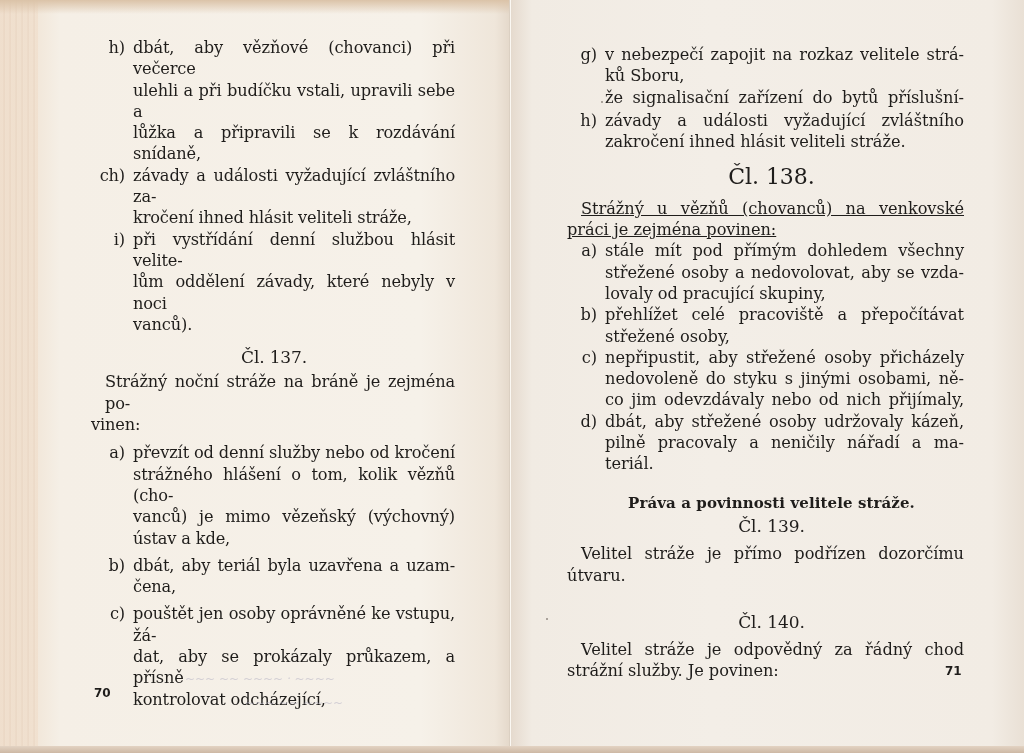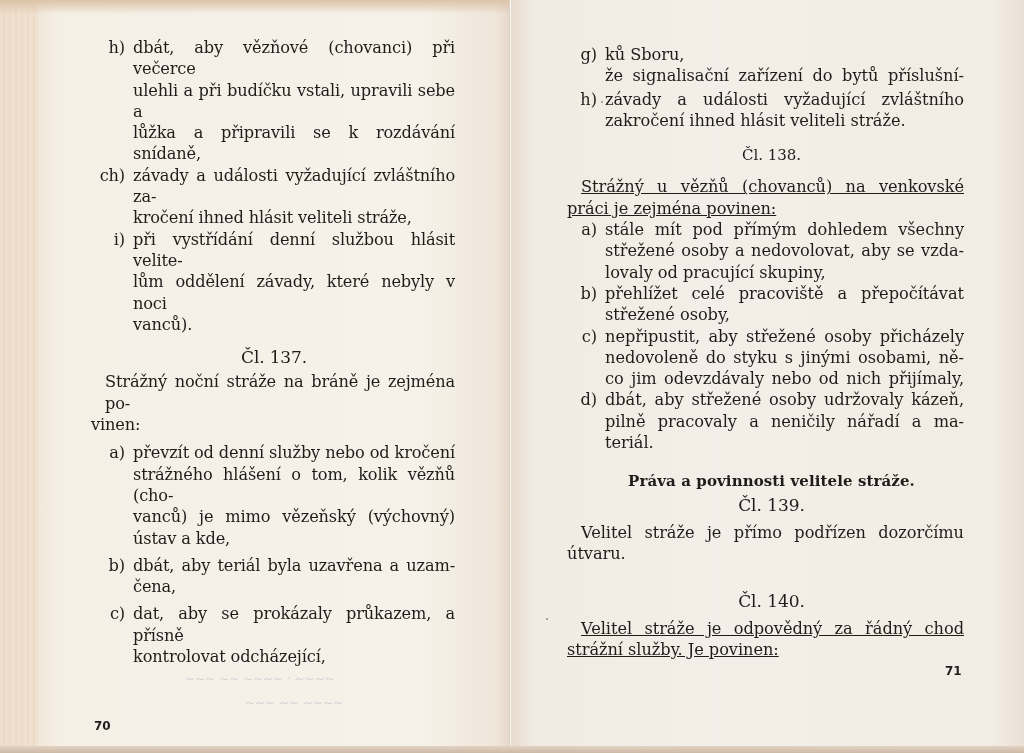--- a/index.html
+++ b/index.html
@@ -56,21 +56,21 @@
   .line { display: block; white-space: nowrap; }
   .just { text-align: justify; text-align-last: justify; display: block; white-space: normal; }
 
   .heading { text-align: center; margin: 0; }
   .para { margin: 0; }
   .para .line.first { padding-left: 14px; }
 
   .section-title { text-align: center; font-weight: bold; font-size: 15px; margin: 0; letter-spacing: 0.1px; }
 
   .page-num { position: absolute; font-weight: bold; font-size: 12px; font-family: "DejaVu Sans", sans-serif; }
-  .left .page-num { left: 94px; top: 719px; }
+  .left .page-num { left: 94px; top: 686px; }
   .right .page-num { left: 433px; top: 664px; }
 
   .speck { position: absolute; width: 2px; height: 2px; border-radius: 50%; background: #6b615a; opacity: 0.7; }
   .pencil {
     position: absolute; color: #b9b6c6; font-size: 12px; font-family: "DejaVu Sans", sans-serif; opacity: 0.55;
     font-style: italic;
   }
 </style>
 </head>
 <body>
@@ -131,20 +131,21 @@
         <span class="txt">
           <span class="line just">dbát, aby teriál byla uzavřena a uzam-</span>
           <span class="line">čena,</span>
         </span>
       </div>
 
       <div style="height:6px"></div>
       <div class="item">
         <span class="lbl">c)</span>
         <span class="txt">
+          <span class="line just">pouštět jen osoby oprávněné ke vstupu, žá-</span>
           <span class="line just">dat, aby se prokázaly průkazem, a přísně</span>
           <span class="line">kontrolovat odcházející,</span>
         </span>
       </div>
 
     </div>
 
     <div class="pencil" style="left:185px; top:672px;">~~~ ~~ ~~~~ · ~~~~</div>
     <div class="pencil" style="left:245px; top:696px;">~~~ ~~ ~~~~</div>
 
@@ -152,34 +153,35 @@
   </div>
 
   <div class="gutter"></div>
 
   <div class="page right">
     <div class="col">
 
       <div class="item">
         <span class="lbl">g)</span>
         <span class="txt">
+          <span class="line just">v nebezpečí zapojit na rozkaz velitele strá-</span>
           <span class="line">ků Sboru,</span>
           <span class="line just">že signalisační zařízení do bytů příslušní-</span>
         </span>
       </div>
 
       <div class="item" style="margin-top:2px;">
         <span class="lbl">h)</span>
         <span class="txt">
           <span class="line just">závady a události vyžadující zvláštního</span>
           <span class="line">zakročení ihned hlásit veliteli stráže.</span>
         </span>
       </div>
 
-      <div class="heading" style="margin-top:14px; margin-bottom:10px; font-size:15px; padding-left:10px;">Čl. 138.</div>
+      <div class="heading" style="margin-top:14px; margin-bottom:10px; font-size:22px; padding-left:10px;">Čl. 138.</div>
 
       <div class="para" style="margin-left:-2px;text-decoration:underline;">
         <span class="line just first">Strážný u vězňů (chovanců) na venkovské</span>
         <span class="line">práci je zejména povinen:</span>
       </div>
 
       <div class="item">
         <span class="lbl">a)</span>
         <span class="txt">
           <span class="line just">stále mít pod přímým dohledem všechny</span>
@@ -218,21 +220,21 @@
 
       <div class="heading" style="margin-top:2px; margin-bottom:6px; font-size:17px; padding-left:10px;">Čl. 139.</div>
 
       <div class="para" style="margin-left:-2px;">
         <span class="line just first">Velitel stráže je přímo podřízen dozorčímu</span>
         <span class="line">útvaru.</span>
       </div>
 
       <div class="heading" style="margin-top:26px; margin-bottom:6px; font-size:17px; padding-left:10px;">Čl. 140.</div>
 
-      <div class="para" style="margin-left:-2px;text-decoration:underline;">
+      <div class="para" style="margin-left:-2px;">
         <span class="line just first">Velitel stráže je odpovědný za řádný chod</span>
         <span class="line">strážní služby. Je povinen:</span>
       </div>
     </div>
 
     <div class="speck" style="left:89px; top:101px;"></div>
     <div class="speck" style="left:34px; top:618px;"></div>
 
     <div class="page-num">71</div>
   </div>

